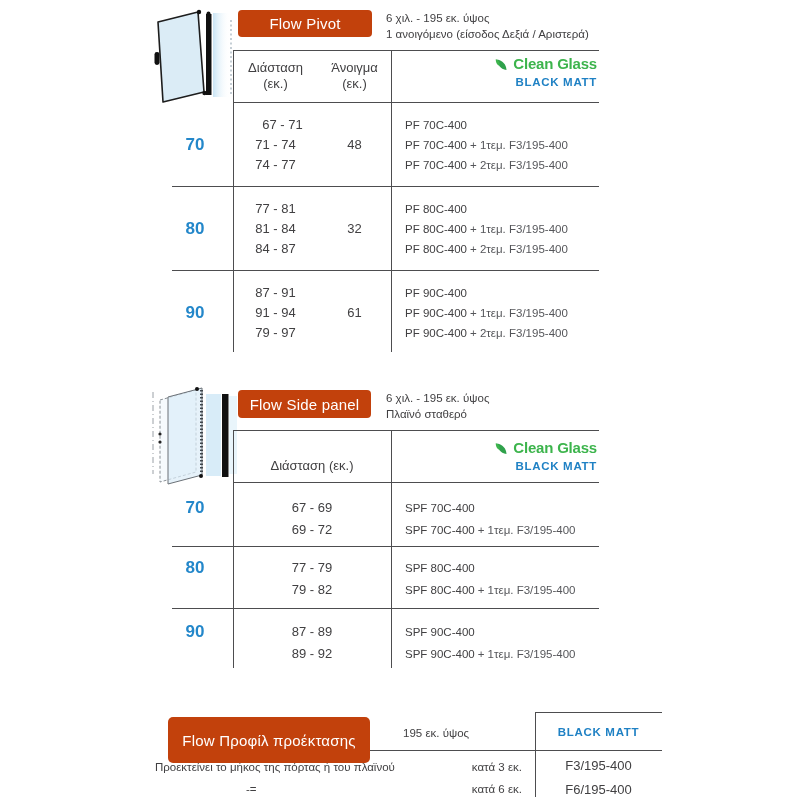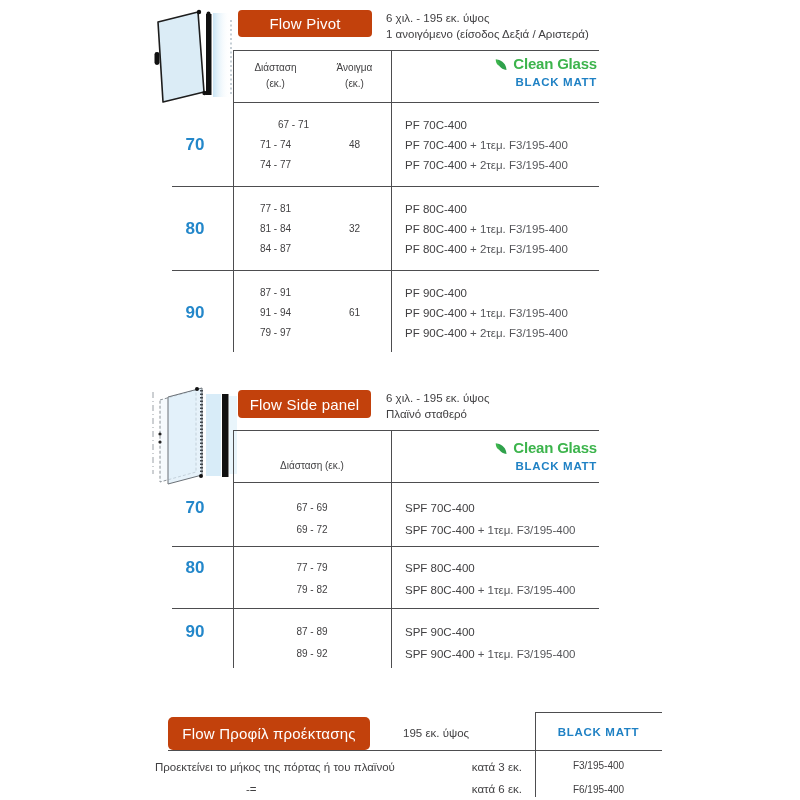--- a/index.html
+++ b/index.html
@@ -3,21 +3,21 @@
 <meta charset="utf-8">
 <style>
   html,body{margin:0;padding:0;background:#fff;}
   body{font-family:"Liberation Sans", sans-serif;color:#414042;}
   #page{position:relative;width:800px;height:800px;background:#fff;overflow:hidden;}
   .hl{position:absolute;height:1px;background:#4d4d4f;}
   .vl{position:absolute;width:1px;background:#4d4d4f;}
   .badge{position:absolute;background:#c2410c;color:#fff;display:flex;align-items:center;justify-content:center;
          border-radius:4px;font-size:15px;font-weight:500;letter-spacing:.2px;white-space:nowrap;}
   .spec{position:absolute;font-size:11.5px;line-height:15.5px;color:#414042;white-space:nowrap;}
-  .cell{position:absolute;font-size:10px;line-height:16px;color:#414042;text-align:center;white-space:nowrap;}
+  .cell{position:absolute;font-size:13px;line-height:16px;color:#414042;text-align:center;white-space:nowrap;}
   .prod{position:absolute;font-size:11.5px;line-height:16px;color:#414042;white-space:nowrap;}
   .code{font-weight:normal;color:#414042;}
   .addon{color:#55565a;margin-left:3px;}
   .size{position:absolute;font-size:17px;line-height:16px;font-weight:bold;color:#2387ca;text-align:center;}
   .brand{position:absolute;text-align:right;line-height:17px;white-space:nowrap;}
   .cg{color:#3cb44c;font-size:15px;font-weight:bold;letter-spacing:-.2px;}
   .bm{color:#1f81c4;font-size:11.5px;font-weight:bold;letter-spacing:.7px;}
   .leaf{display:inline-block;vertical-align:-2px;margin-right:1px;}
   .rt{text-align:right;}
 </style>
@@ -75,21 +75,21 @@
           <path d="M3.6,8.5 C1.3,7.2 0.6,4.5 0.8,2.1 C3.4,3 4.9,5 4.7,8.2 Z" fill="#3cb44c"></path>
         </svg>
       </span>
       <span class="cg">Clean Glass</span>
     </div>
     <div class="bm">BLACK MATT</div>
   </div>
 
   <div class="size" style="left:160px;top:137px;width:70px">70</div>
   <div class="cell" style="left:318px;top:137px;width:73px">48</div>
-  <div class="cell" style="left:251px;top:117px;width:85px">67 - 71</div>
+  <div class="cell" style="left:240px;top:117px;width:85px">67 - 71</div>
   <div class="cell" style="left:233px;top:137px;width:85px">71 - 74</div>
   <div class="cell" style="left:233px;top:157px;width:85px">74 - 77</div>
   <div class="prod" style="left:405px;top:117px"><span class="code">PF 70C-400</span><span class="addon"></span></div>
   <div class="prod" style="left:405px;top:137px"><span class="code">PF 70C-400</span><span class="addon">+ 1τεμ. F3/195-400</span></div>
   <div class="prod" style="left:405px;top:157px"><span class="code">PF 70C-400</span><span class="addon">+ 2τεμ. F3/195-400</span></div>
 
   <div class="size" style="left:160px;top:221px;width:70px">80</div>
   <div class="cell" style="left:318px;top:221px;width:73px">32</div>
   <div class="cell" style="left:233px;top:201px;width:85px">77 - 81</div>
   <div class="cell" style="left:233px;top:221px;width:85px">81 - 84</div>
@@ -166,21 +166,21 @@
   <div class="size" style="left:160px;top:624px;width:70px">90</div>
   <div class="cell" style="left:233px;top:624px;width:158px">87 - 89</div>
   <div class="cell" style="left:233px;top:646px;width:158px">89 - 92</div>
   <div class="prod" style="left:405px;top:624px"><span class="code">SPF 90C-400</span><span class="addon"></span></div>
   <div class="prod" style="left:405px;top:646px"><span class="code">SPF 90C-400</span><span class="addon">+ 1τεμ. F3/195-400</span></div>
 
   <div class="hl" style="left:535px;top:712px;width:127px"></div>
   <div class="vl" style="left:535px;top:712px;height:85px"></div>
   <div class="hl" style="left:168px;top:750px;width:494px"></div>
 
-  <div class="badge" style="left:168px;top:717px;width:202px;height:33px;border-radius:5px;z-index:2">
+  <div class="badge" style="left:168px;top:717px;width:202px;height:46px;border-radius:5px;z-index:2">
     <span>Flow Προφίλ προέκτασης</span>
   </div>
   <div class="spec" style="left:403px;top:726px">
     <div>195 εκ. ύψος</div>
   </div>
   <div class="bm" style="position:absolute;left:535px;top:726px;width:127px;text-align:center">BLACK MATT</div>
 
   <div class="prod" style="left:155px;top:759px">Προεκτείνει το μήκος της πόρτας ή του πλαϊνού</div>
   <div class="prod rt" style="left:420px;top:759px;width:102px">κατά 3 εκ.</div>
   <div class="cell" style="left:537px;top:758px;width:123px">F3/195-400</div>

